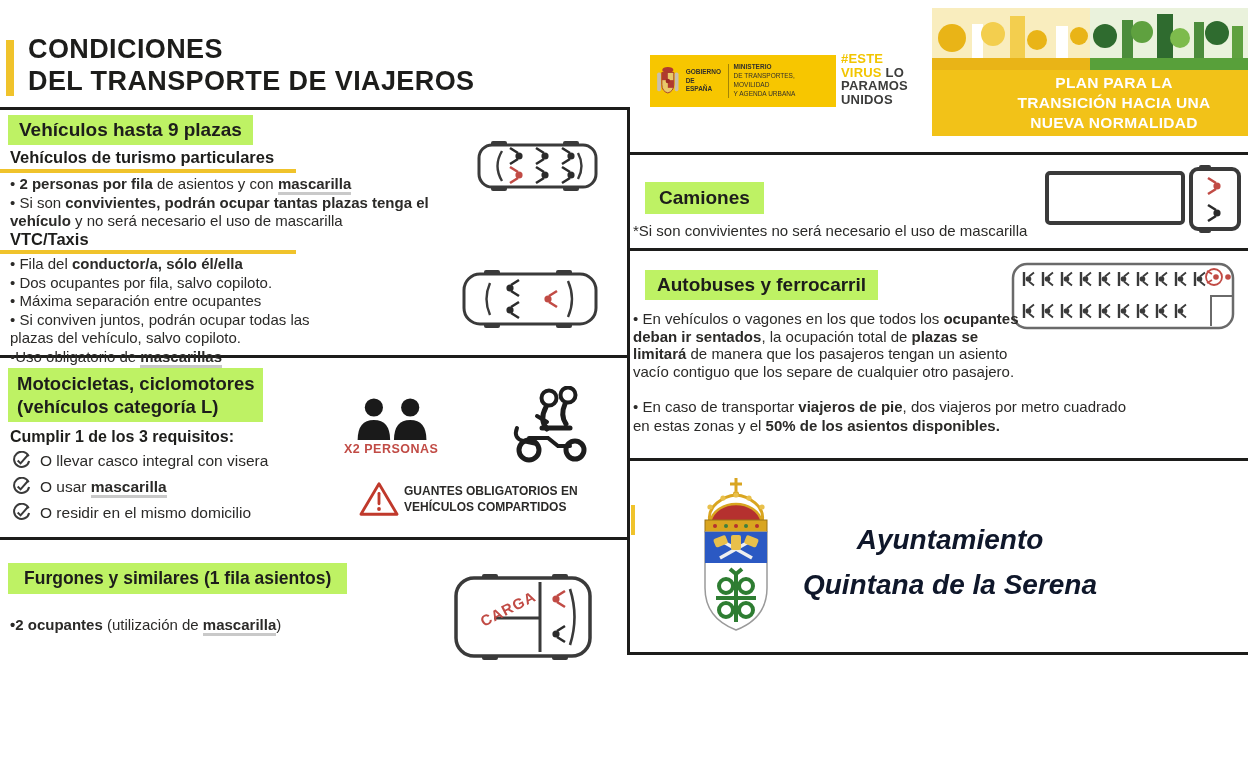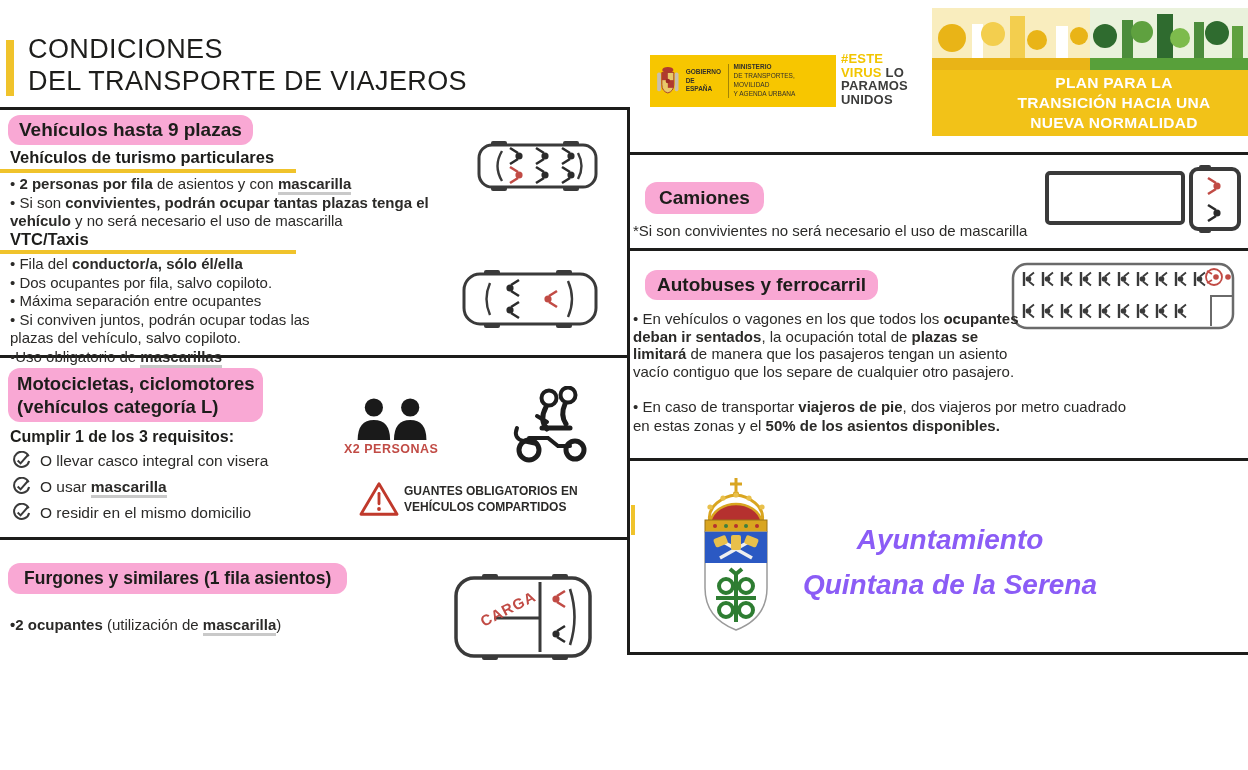--- a/index.html
+++ b/index.html
@@ -3,21 +3,21 @@
 <meta charset="utf-8">
 <style>
   html,body{margin:0;padding:0;background:#fff;}
   #canvas{position:relative;width:1248px;height:770px;background:#fff;overflow:hidden;
           font-family:"Liberation Sans",sans-serif;color:#1d1d1b;}
   .abs{position:absolute;}
   .nowrap{white-space:nowrap;}
 
   
   #title-accent{left:6px;top:40px;width:8px;height:56px;background:#F0C32B;}
-  #main-title{left:28px;top:33px;font-size:27px;font-weight:400;line-height:1.2;letter-spacing:.4px;color:#1d1d1b;}
+  #main-title{left:28px;top:33px;font-size:27px;font-weight:700;line-height:1.2;letter-spacing:.4px;color:#1d1d1b;}
 
   
   .hrule{height:3px;background:#1d1d1b;left:0;width:630px;}
   #rule-1{top:107px;}
   #rule-2{top:355px;}
   #rule-3{top:537px;}
   #vline{left:627px;top:107px;width:3px;height:548px;background:#1d1d1b;}
   .rbox{left:627px;width:621px;border-top:3px solid #1d1d1b;box-sizing:border-box;}
   #box-camiones{top:152px;height:96px;}
   #box-autobuses{top:248px;height:210px;}
@@ -32,21 +32,21 @@
   #hashtag .yel{color:#F2C500;}
   #hashtag .drk{color:#3C3C3B;}
 
   
   #banner{left:932px;top:8px;width:316px;height:128px;}
   #banner-art{left:0;top:0;width:316px;height:62px;}
   #banner-band{left:0;top:62px;width:364px;height:66px;background:#F2C218;color:#fff;
     font-weight:800;font-size:15.5px;line-height:1.3;text-align:center;padding-top:3px;box-sizing:border-box;letter-spacing:.3px;}
 
   
-  .ysec{background:#f9a8d4;color:#1d1d1b;font-weight:800;display:inline-block;border-radius:12px;}
+  .ysec{background:#bef264;color:#1d1d1b;font-weight:800;display:inline-block;}
   #h-v9{left:8px;top:115px;font-size:19px;padding:4px 11px;}
   #h-motos{left:8px;top:368px;font-size:18.5px;line-height:1.25;padding:4px 9px;}
   #h-furgones{left:8px;top:563px;font-size:17.5px;padding:5px 16px;}
   #h-camiones{left:645px;top:182px;font-size:19px;padding:5px 14px;}
   #h-autobuses{left:645px;top:270px;font-size:19px;padding:4px 12px;}
 
   
   .sub{font-size:16.5px;font-weight:800;}
   #sub1{left:10px;top:148px;}
   #sub1-ul{left:0;top:169px;width:296px;height:4px;background:#F0C32B;}
@@ -78,21 +78,21 @@
   #scooter-icon{left:512px;top:386px;}
   #warn-icon{left:358px;top:480px;}
   #van-icon{left:452px;top:572px;}
   #van-label{left:478px;top:600px;color:#C14B45;font-weight:800;font-size:15px;letter-spacing:1px;transform:rotate(-27deg);}
   #truck-icon{left:1045px;top:163px;}
   #bus-icon{left:1010px;top:261px;}
   #escudo{left:688px;top:476px;}
   #footer-accent{left:631px;top:505px;width:4px;height:30px;background:#F0C32B;}
 
   
-  #footer-text{left:795px;top:518px;width:310px;text-align:center;font-size:28px;font-weight:bold;font-style:italic;line-height:1.6;color:#8b5cf6;}
+  #footer-text{left:795px;top:518px;width:310px;text-align:center;font-size:28px;font-weight:bold;font-style:italic;line-height:1.6;color:#0f172a;}
 </style>
 </head>
 <body>
 
 <div id="canvas">
 
   <div class="abs" id="title-accent"></div>
   <div class="abs" id="main-title">
     <div>CONDICIONES</div>
     <div>DEL TRANSPORTE DE VIAJEROS</div>

